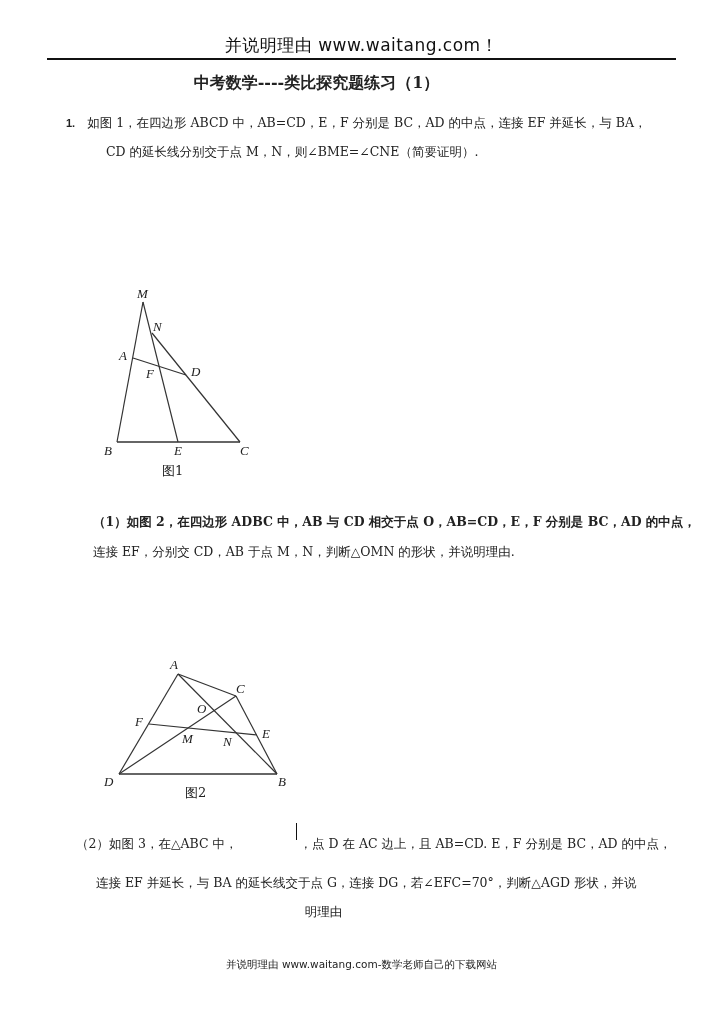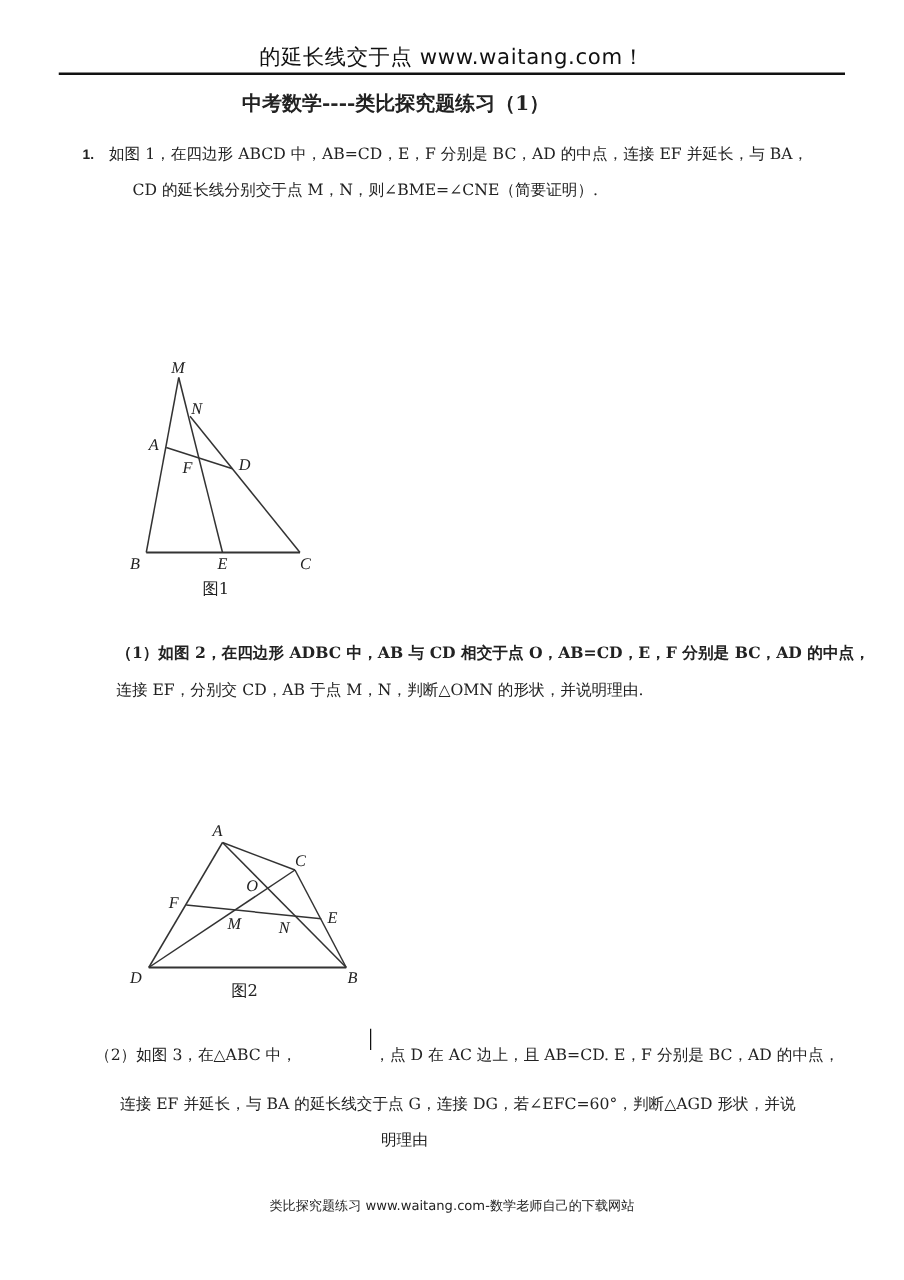--- a/index.html
+++ b/index.html
@@ -15,21 +15,21 @@
   .fig-label { font-family: "Liberation Serif", serif; font-style: italic; font-size: 13px; fill: #222; }
   .fig-caption { font-family: "DejaVu Serif", serif; font-size: 13px; fill: #222; }
   .footer { left: 0; width: 723px; top: 958px; text-align: center; font-size: 10.5px;
             font-family: "DejaVu Sans", "Liberation Sans", sans-serif; color: #222; }
   .formula-gap { display: inline-block; width: 62px; position: relative; height: 12px; }
   .formula-bar { position: absolute; right: 2px; top: -13px; width: 1px; height: 17px; background: #111; }
 </style>
 </head>
 <body>
 
-<div class="abs header-title">的延长线交于点  www.waitang.com！</div>
+<div class="abs header-title">并说明理由  www.waitang.com！</div>
 <div class="abs header-rule"></div>
 
 <div class="abs doc-title">中考数学----类比探究题练习（1）</div>
 
 <div class="abs para" style="left:66px; top:109px;">
   <span class="q-num">1.</span>
   <span style="margin-left:8px;">如图 1，在四边形 ABCD 中，AB=CD，E，F 分别是 BC，AD 的中点，连接 EF 并延长，与 BA，</span>
 </div>
 <div class="abs para" style="left:106px; top:138px;">CD 的延长线分别交于点 M，N，则∠BME=∠CNE（简要证明）.</div>
 
@@ -87,16 +87,16 @@
     <text class="fig-caption" x="185" y="797">图2</text>
   </g>
 </svg>
 
 <div class="abs para" style="left:93px; top:508px;font-weight:bold;">（1）如图 2，在四边形 ADBC 中，AB 与 CD 相交于点 O，AB=CD，E，F 分别是 BC，AD 的中点，</div>
 <div class="abs para" style="left:93px; top:538px;">连接 EF，分别交 CD，AB 于点 M，N，判断△OMN 的形状，并说明理由.</div>
 
 <div class="abs para" style="left:76px; top:830px; white-space:nowrap;">
   <span>（2）如图 3，在△ABC 中，</span><span class="formula-gap"><span class="formula-bar"></span></span><span>，点 D 在 AC 边上，且 AB=CD. E，F 分别是 BC，AD 的中点，</span>
 </div>
-<div class="abs para" style="left:96px; top:869px;">连接 EF 并延长，与 BA 的延长线交于点 G，连接 DG，若∠EFC=60°，判断△AGD 形状，并说</div>
+<div class="abs para" style="left:96px; top:869px;">连接 EF 并延长，与 BA 的延长线交于点 G，连接 DG，若∠EFC=70°，判断△AGD 形状，并说</div>
 <div class="abs para" style="left:0; width:647px; text-align:center; top:898px;">明理由</div>
 
-<div class="abs footer">类比探究题练习  www.waitang.com-数学老师自己的下载网站</div>
+<div class="abs footer">并说明理由  www.waitang.com-数学老师自己的下载网站</div>
 
 </body></html>

